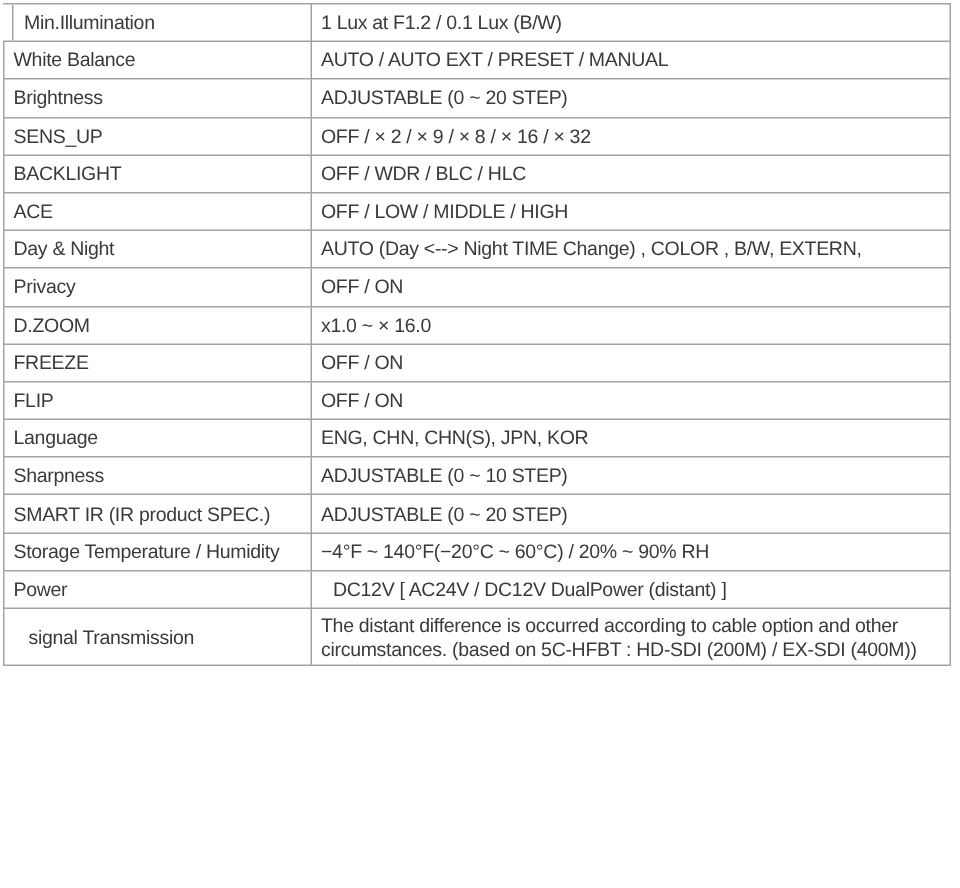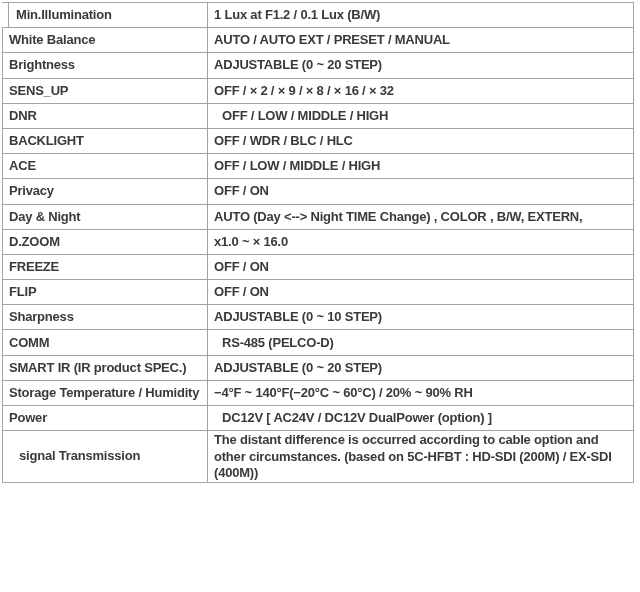--- a/index.html
+++ b/index.html
@@ -11,21 +11,20 @@
     width: 640px;
     height: 592px;
     overflow: hidden;
     font-family: "Liberation Sans", "DejaVu Sans", sans-serif;
     color: #3a3a3a;
   }
   .spec-wrap {
     position: relative;
     width: 532px;
     height: 592px;
-    font-weight: bold;
   }
   table.spec {
     position: absolute;
     left: 2px;
     top: 2px;
     width: 632px;
     border-collapse: collapse;
     table-layout: fixed;
     font-size: 13px;
     letter-spacing: -0.2px;
@@ -85,71 +84,67 @@
         <td class="value">AUTO / AUTO EXT / PRESET / MANUAL</td>
       </tr>
       <tr>
         <td class="label">Brightness</td>
         <td class="value">ADJUSTABLE (0 ~ 20 STEP)</td>
       </tr>
       <tr>
         <td class="label">SENS_UP</td>
         <td class="value">OFF / × 2 / × 9 / × 8 / × 16 / × 32</td>
       </tr>
-      <tr class="v-indent">
-        <td class="label">DNR</td>
-        <td class="value">OFF / LOW / MIDDLE / HIGH</td>
-      </tr>
       <tr>
         <td class="label">BACKLIGHT</td>
         <td class="value">OFF / WDR / BLC / HLC</td>
       </tr>
       <tr>
         <td class="label">ACE</td>
         <td class="value">OFF / LOW / MIDDLE / HIGH</td>
       </tr>
       <tr>
+        <td class="label">Day &amp; Night</td>
+        <td class="value">AUTO (Day &lt;--&gt; Night TIME Change) , COLOR , B/W, EXTERN,</td>
+      </tr>
+      <tr>
         <td class="label">Privacy</td>
         <td class="value">OFF / ON</td>
-      </tr>
-      <tr>
-        <td class="label">Day &amp; Night</td>
-        <td class="value">AUTO (Day &lt;--&gt; Night TIME Change) , COLOR , B/W, EXTERN,</td>
       </tr>
       <tr>
         <td class="label">D.ZOOM</td>
         <td class="value">x1.0 ~ × 16.0</td>
       </tr>
       <tr>
         <td class="label">FREEZE</td>
         <td class="value">OFF / ON</td>
       </tr>
       <tr>
         <td class="label">FLIP</td>
         <td class="value">OFF / ON</td>
       </tr>
       <tr>
+        <td class="label">Language</td>
+        <td class="value">ENG, CHN, CHN(S), JPN, KOR</td>
+      </tr>
+      <tr>
         <td class="label">Sharpness</td>
         <td class="value">ADJUSTABLE (0 ~ 10 STEP)</td>
-      </tr>
-      <tr class="v-indent">
-        <td class="label">COMM</td>
-        <td class="value">RS-485 (PELCO-D)</td>
       </tr>
       <tr>
         <td class="label">SMART IR (IR product SPEC.)</td>
         <td class="value">ADJUSTABLE (0 ~ 20 STEP)</td>
       </tr>
       <tr>
         <td class="label">Storage Temperature / Humidity</td>
         <td class="value">−4°F ~ 140°F(−20°C ~ 60°C) / 20% ~ 90% RH</td>
       </tr>
       <tr class="v-indent">
         <td class="label">Power</td>
-        <td class="value">DC12V [ AC24V / DC12V DualPower (option) ]</td>
+        <td class="value">DC12V [ AC24V / DC12V DualPower (distant) ]</td>
       </tr>
       <tr class="r-last">
         <td class="label">signal Transmission</td>
         <td class="value">The distant difference is occurred according to cable option and other circumstances. (based on 5C-HFBT : HD-SDI (200M) / EX-SDI (400M))</td>
       </tr>
     </tbody>
   </table>
 </div>
 
 </body></html>

